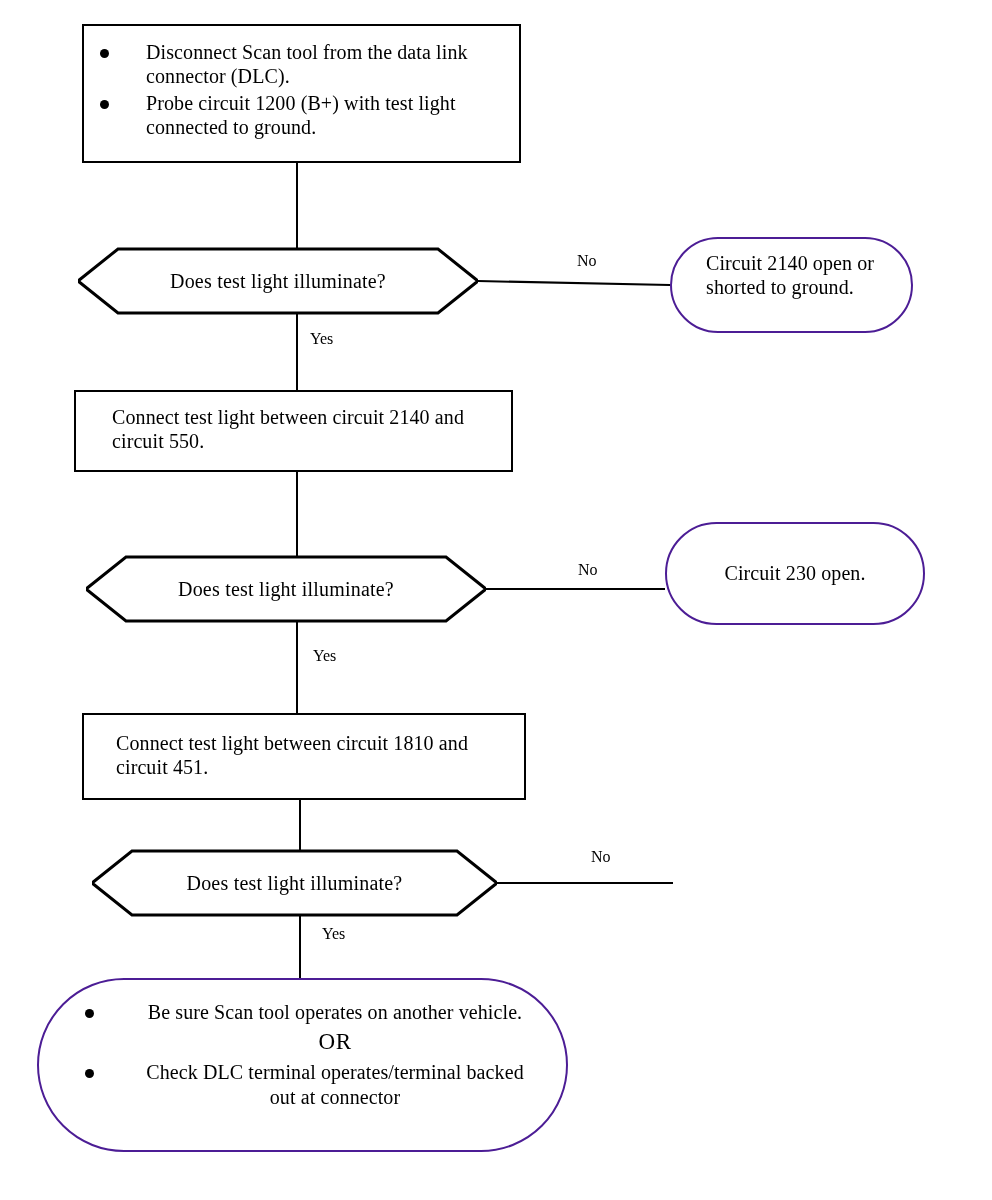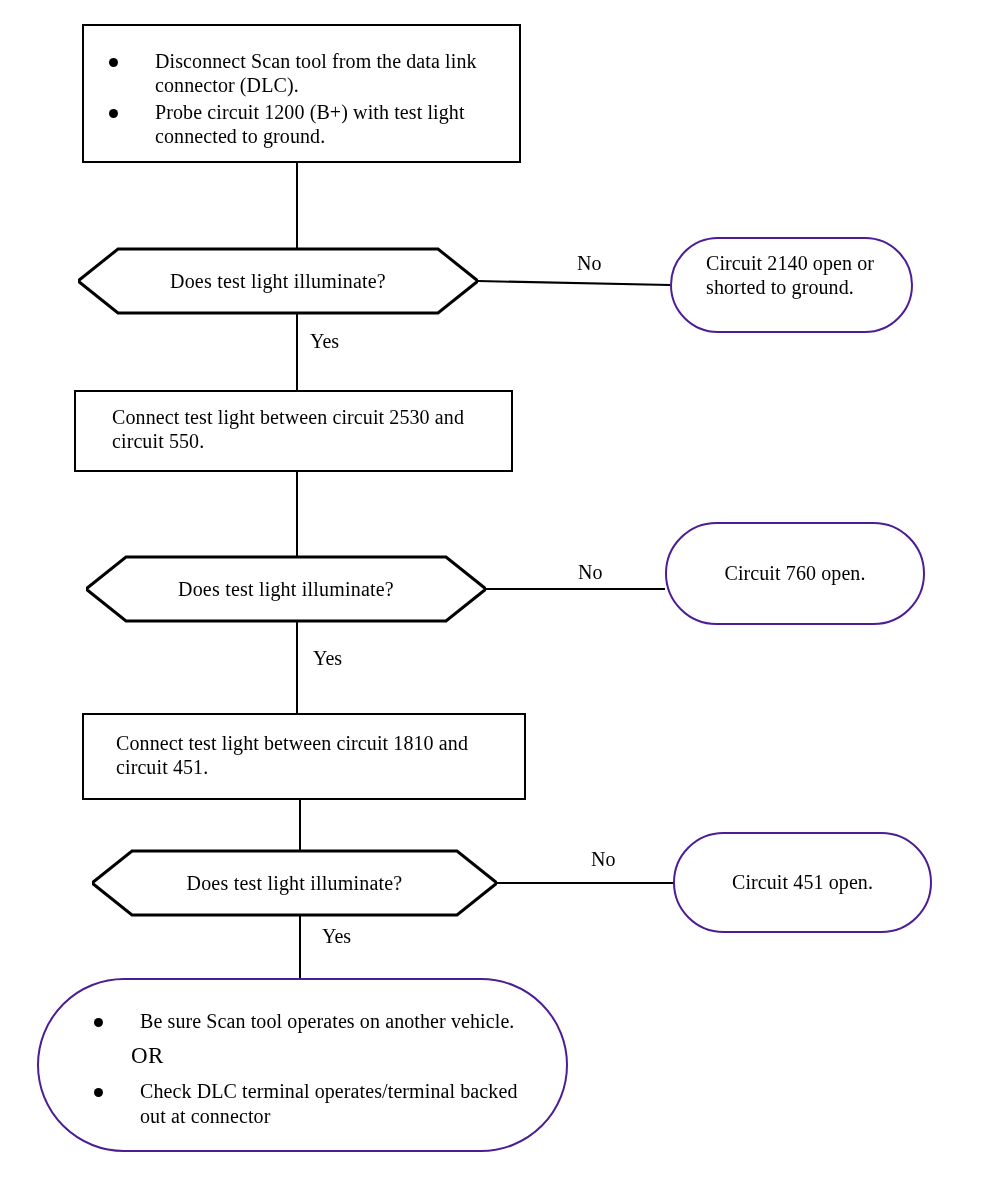--- a/index.html
+++ b/index.html
@@ -60,21 +60,21 @@
   }
   
   .tx {
     position: absolute;
     font-size: 20px;
     line-height: 1.22;
     letter-spacing: .1px;
   }
   .bullets {
     list-style: none;
-    margin: 9px;
+    margin: 0;
     padding: 0;
   }
   .bullets li {
     position: relative;
     padding-left: 62px;
     margin-bottom: 2px;
   }
   .bullets li .dot {
     position: absolute;
     left: 16px;
@@ -85,21 +85,21 @@
     border-radius: 50%;
   }
   .or-word {
     font-size: 23px;
     padding-left: 62px;
     margin: 4px 0 4px 0;
     letter-spacing: .5px;
   }
   .edge-label {
     position: absolute;
-    font-size: 20px;
+    font-size: 16px;
   }
 </style>
 </head>
 <body>
 
 <div id="flow">
 
   <svg class="lines" viewBox="0 0 992 1200" width="992" height="1200">
     <g stroke="#000" stroke-width="2" fill="none">
 
@@ -143,54 +143,51 @@
     <div class="hex-label">Does test light illuminate?</div>
   </div>
   <div class="edge-label" style="left:577px; top:252px;">No</div>
   <div class="edge-label" style="left:310px; top:330px;">Yes</div>
 
   <div class="node term" style="left:670px; top:237px; width:243px; height:96px;">
     <div class="tx" style="left:34px; top:12px; width:180px;">Circuit 2140 open or shorted to ground.</div>
   </div>
 
   <div class="node proc" style="left:74px; top:390px; width:439px; height:82px;">
-    <div class="tx" style="left:36px; top:13px; width:390px;">Connect test light between circuit 2530 and circuit 550.</div>
+    <div class="tx" style="left:36px; top:13px; width:390px;">Connect test light between circuit 2140 and circuit 550.</div>
   </div>
 
   <div class="hex-wrap" style="left:86px; top:555px; width:400px; height:68px;">
     <svg width="400" height="68" viewBox="0 0 400 68">
       <polygon points="0,34 40,2 360,2 400,34 360,66 40,66" fill="#ffffff" stroke="#000000" stroke-width="3"></polygon>
     </svg>
     <div class="hex-label">Does test light illuminate?</div>
   </div>
   <div class="edge-label" style="left:578px; top:561px;">No</div>
   <div class="edge-label" style="left:313px; top:647px;">Yes</div>
 
   <div class="node term" style="left:665px; top:522px; width:260px; height:103px;">
-    <div class="tx" style="left:0; top:0; width:100%; height:100%; display:flex; align-items:center; justify-content:center;">Circuit 760 open.</div>
+    <div class="tx" style="left:0; top:0; width:100%; height:100%; display:flex; align-items:center; justify-content:center;">Circuit 230 open.</div>
   </div>
 
   <div class="node proc" style="left:82px; top:713px; width:444px; height:87px;">
     <div class="tx" style="left:32px; top:16px; width:400px;">Connect test light between circuit 1810 and circuit 451.</div>
   </div>
 
   <div class="hex-wrap" style="left:92px; top:849px; width:405px; height:68px;">
     <svg width="405" height="68" viewBox="0 0 405 68">
       <polygon points="0,34 40,2 365,2 405,34 365,66 40,66" fill="#ffffff" stroke="#000000" stroke-width="3"></polygon>
     </svg>
     <div class="hex-label">Does test light illuminate?</div>
   </div>
   <div class="edge-label" style="left:591px; top:848px;">No</div>
   <div class="edge-label" style="left:322px; top:925px;">Yes</div>
 
-  <div class="node term" style="left:673px; top:832px; width:259px; height:101px;">
-    <div class="tx" style="left:0; top:0; width:100%; height:100%; display:flex; align-items:center; justify-content:center;">Circuit 451 open.</div>
-  </div>
-
-  <div class="node term" style="left:37px; top:978px; width:531px; height:174px;">
+
+  <div class="node term" style="left:37px; top:978px; width:531px; height:174px;text-align:center;">
     <div style="position:absolute; left:30px; top:20px; width:470px;">
       <ul class="bullets tx" style="position:relative; left:0; top:0; width:470px;">
         <li>
           <span class="dot"></span>
           <span>Be sure Scan tool operates on another vehicle.</span>
         </li>
       </ul>
       <div class="or-word tx" style="position:relative; left:0;">OR</div>
       <ul class="bullets tx" style="position:relative; left:0; top:0; width:470px;">
         <li>

